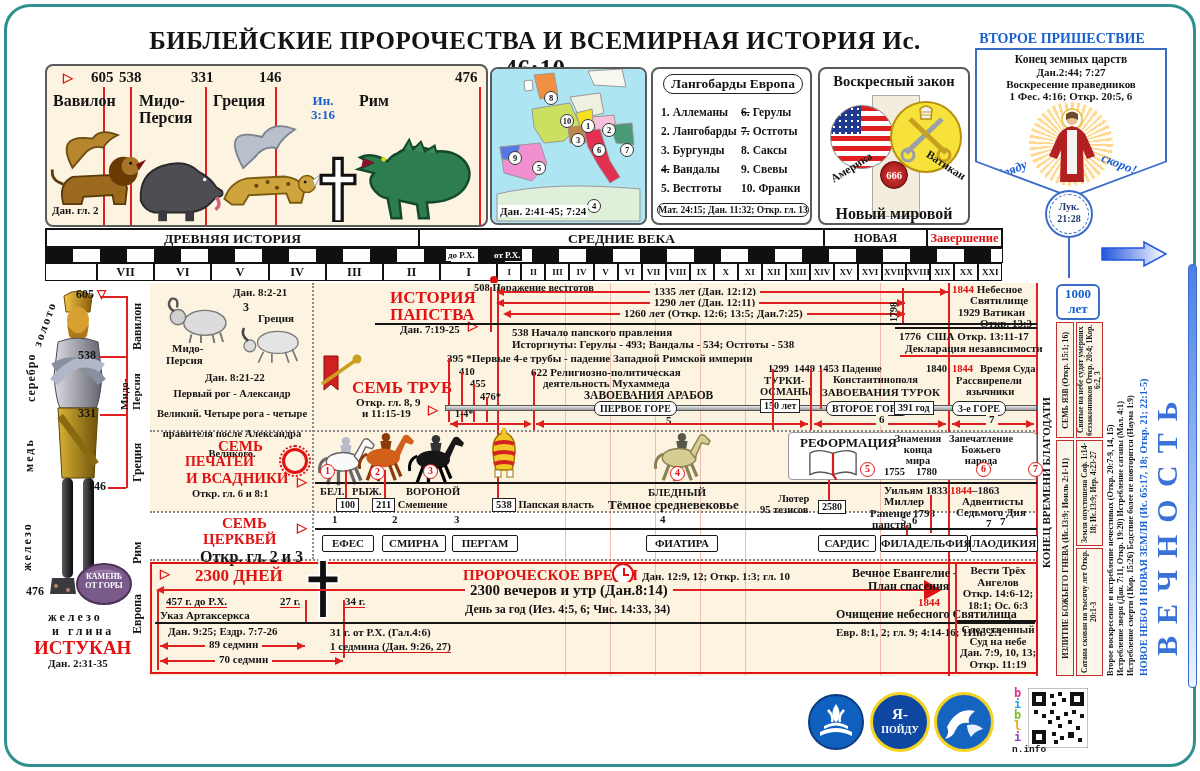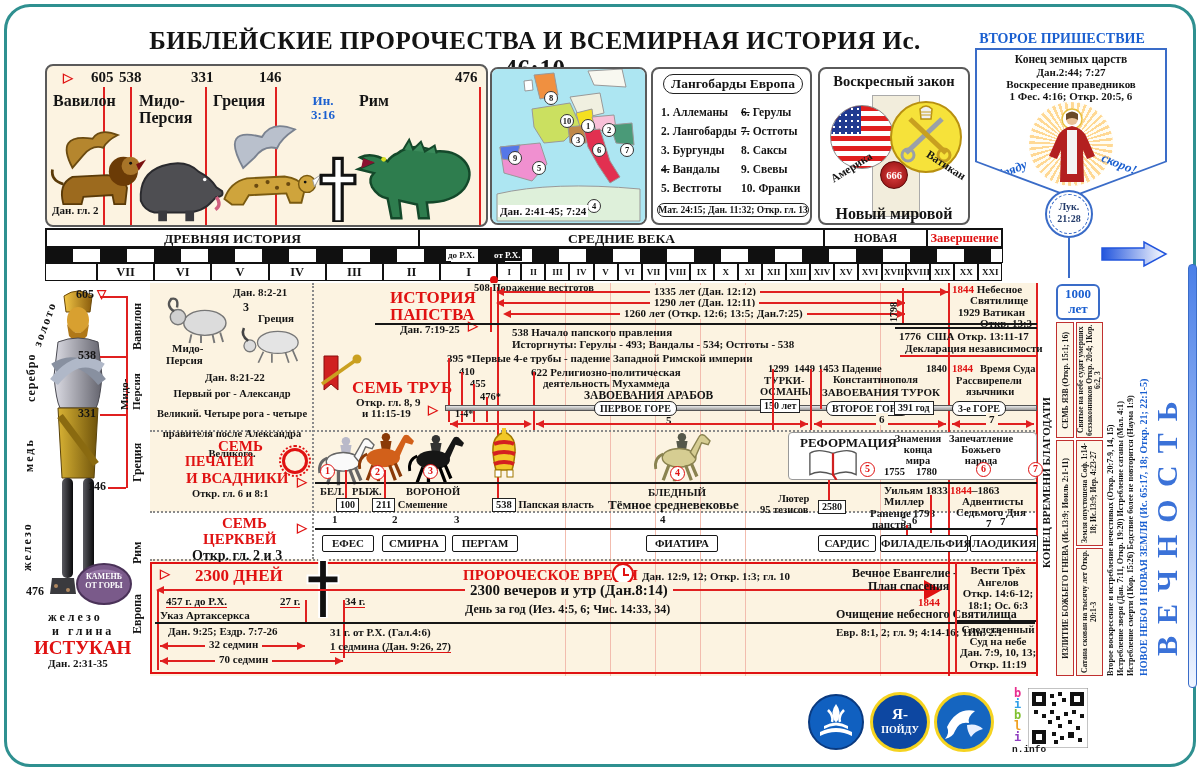--- a/index.html
+++ b/index.html
@@ -465,21 +465,21 @@
 <div class="abs" style="left:870px;top:507px;font-size:11px">Ранение</div>
 <div class="abs" style="left:872px;top:518px;font-size:11px">папства</div>
 <div class="abs" style="left:913px;top:507px;font-size:11px">1798</div>
 <div class="abs" style="left:901px;top:515px;font-size:10.5px">5</div>
 <div class="abs" style="left:912px;top:515px;font-size:10.5px">6</div>
 <div class="rl" style="left:930px;top:495px;width:2px;height:38px"></div>
 <div class="rl" style="left:906px;top:525px;width:2px;height:12px"></div>
 
 <div class="abs red" style="left:222px;top:515px;font-size:15px">СЕМЬ</div>
 <div class="abs red" style="left:203px;top:531px;font-size:15px">ЦЕРКВЕЙ</div>
-<div class="abs" style="left:192px;top:548px;font-size:14px">Откр.  гл. 2  и  3</div>
+<div class="abs" style="left:200px;top:548px;font-size:16px">Откр.  гл. 2  и  3</div>
 <span class="abs tri" style="left:297px;top:520px;font-size:13px"></span>
 <div class="hl" style="left:315px;top:528px;width:722px"></div>
 <div class="abs" style="left:332px;top:513px;font-size:11px">1</div>
 <div class="abs" style="left:392px;top:513px;font-size:11px">2</div>
 <div class="abs" style="left:454px;top:513px;font-size:11px">3</div>
 <div class="abs" style="left:660px;top:513px;font-size:11px">4</div>
 <div class="abs" style="left:1000px;top:515px;font-size:11px">7</div>
 <div class="chbox" style="left:322px;top:535px;width:52px">ЕФЕС</div>
 <div class="chbox" style="left:382px;top:535px;width:64px">СМИРНА</div>
 <div class="chbox" style="left:452px;top:535px;width:66px">ПЕРГАМ</div>
@@ -511,21 +511,21 @@
 <div class="abs" style="left:345px;top:595px;font-size:11px;border-bottom:1.5px solid #e01212">34 г.</div>
 <div class="rl" style="left:157px;top:590px;width:2px;height:80px"></div>
 <div class="rl" style="left:305px;top:600px;width:2px;height:22px"></div>
 <div class="rl" style="left:343px;top:600px;width:2px;height:58px"></div>
 <div class="hl" style="left:155px;top:622px;width:880px"></div>
 <div class="abs" style="left:168px;top:625px;font-size:11px">Дан. 9:25; Ездр. 7:7-26</div>
 <div class="abs" style="left:330px;top:626px;font-size:11px">31 г. от Р.Х. (Гал.4:6)</div>
 <div class="rl" style="left:160px;top:645px;width:145px;height:2px"></div>
 <div class="ah-l" style="left:156px;top:642px"></div>
 <div class="ah-r" style="left:297px;top:642px"></div>
-<div class="abs" style="left:205px;top:638px;font-size:11px;background:#fcf3e1;padding:0 4px">32 седмин</div>
+<div class="abs" style="left:205px;top:638px;font-size:11px;background:#fcf3e1;padding:0 4px">89 седмин</div>
 <div class="abs" style="left:330px;top:640px;font-size:11px;border-bottom:1.5px solid #e01212">1 седмина (Дан. 9:26, 27)</div>
 <div class="rl" style="left:160px;top:660px;width:183px;height:2px"></div>
 <div class="ah-l" style="left:156px;top:657px"></div>
 <div class="ah-r" style="left:335px;top:657px"></div>
 <div class="abs" style="left:215px;top:653px;font-size:11px;background:#fcf3e1;padding:0 4px">70 седмин</div>
 <div class="abs" style="left:852px;top:566px;font-size:12px">Вечное Евангелие -</div>
 <div class="abs" style="left:868px;top:579px;font-size:12px">План спасения</div>
 <div class="abs red" style="left:918px;top:596px;font-size:11px">1844</div>
 <div class="abs" style="left:836px;top:607px;font-size:12px">Очищение небесного Святилища</div>
 <div class="abs" style="left:836px;top:626px;font-size:11px">Евр. 8:1, 2; гл. 9; 4:14-16; 1Ин. 2:1</div>

